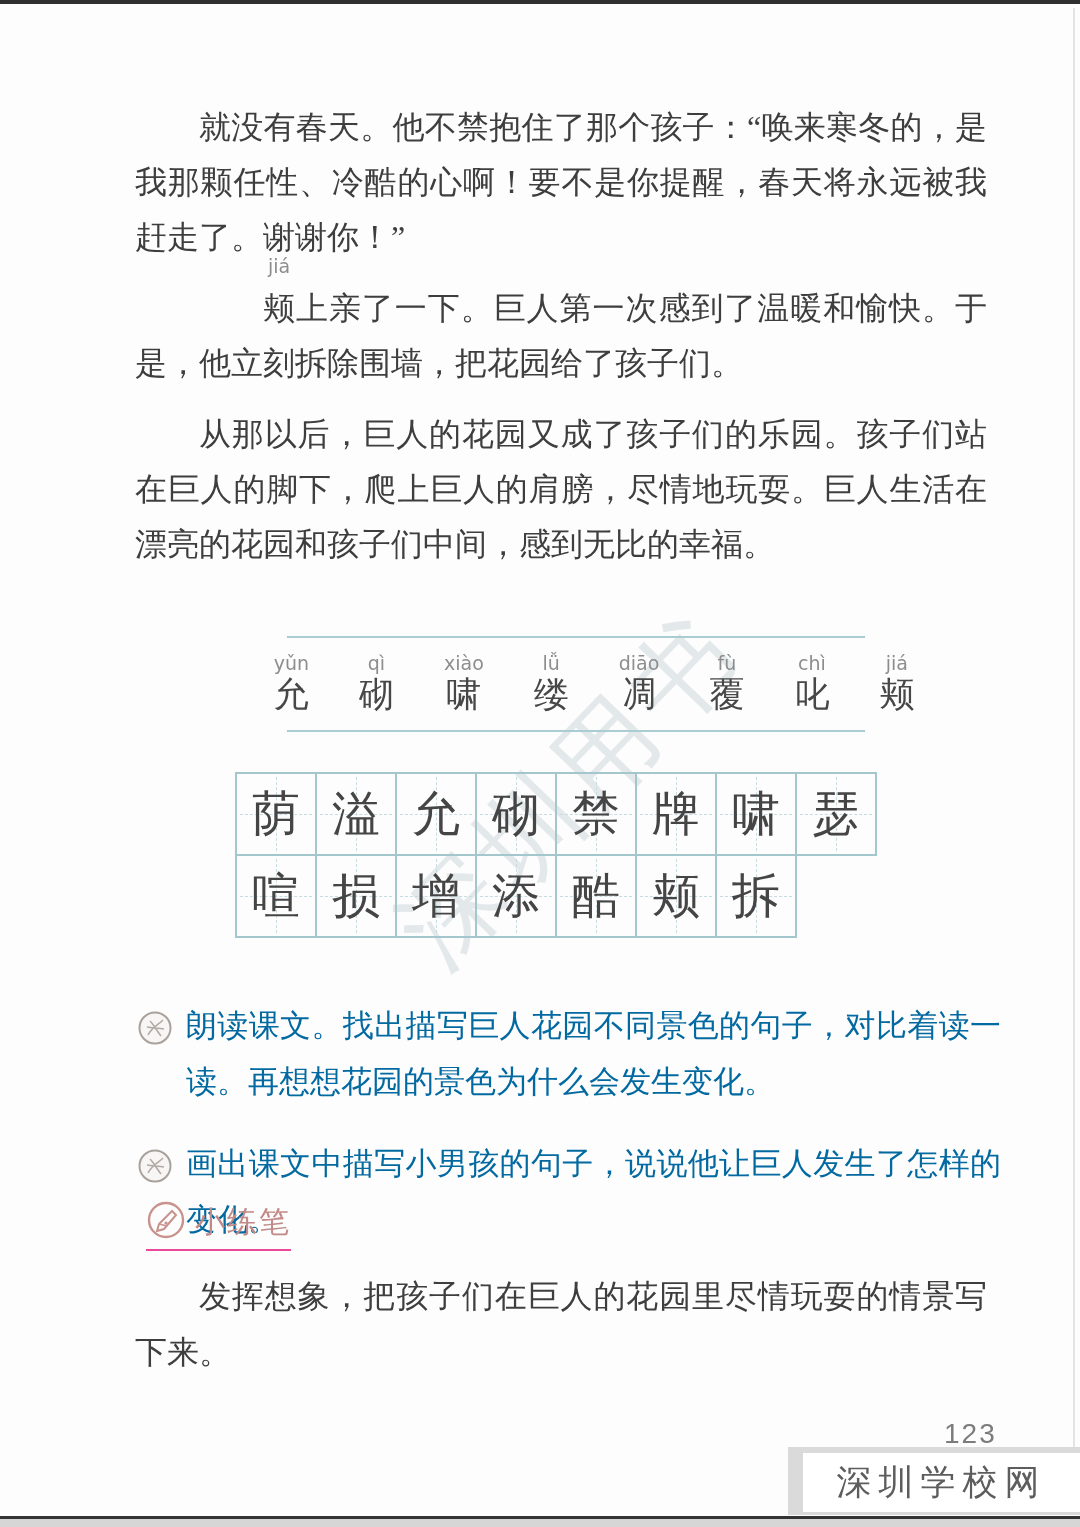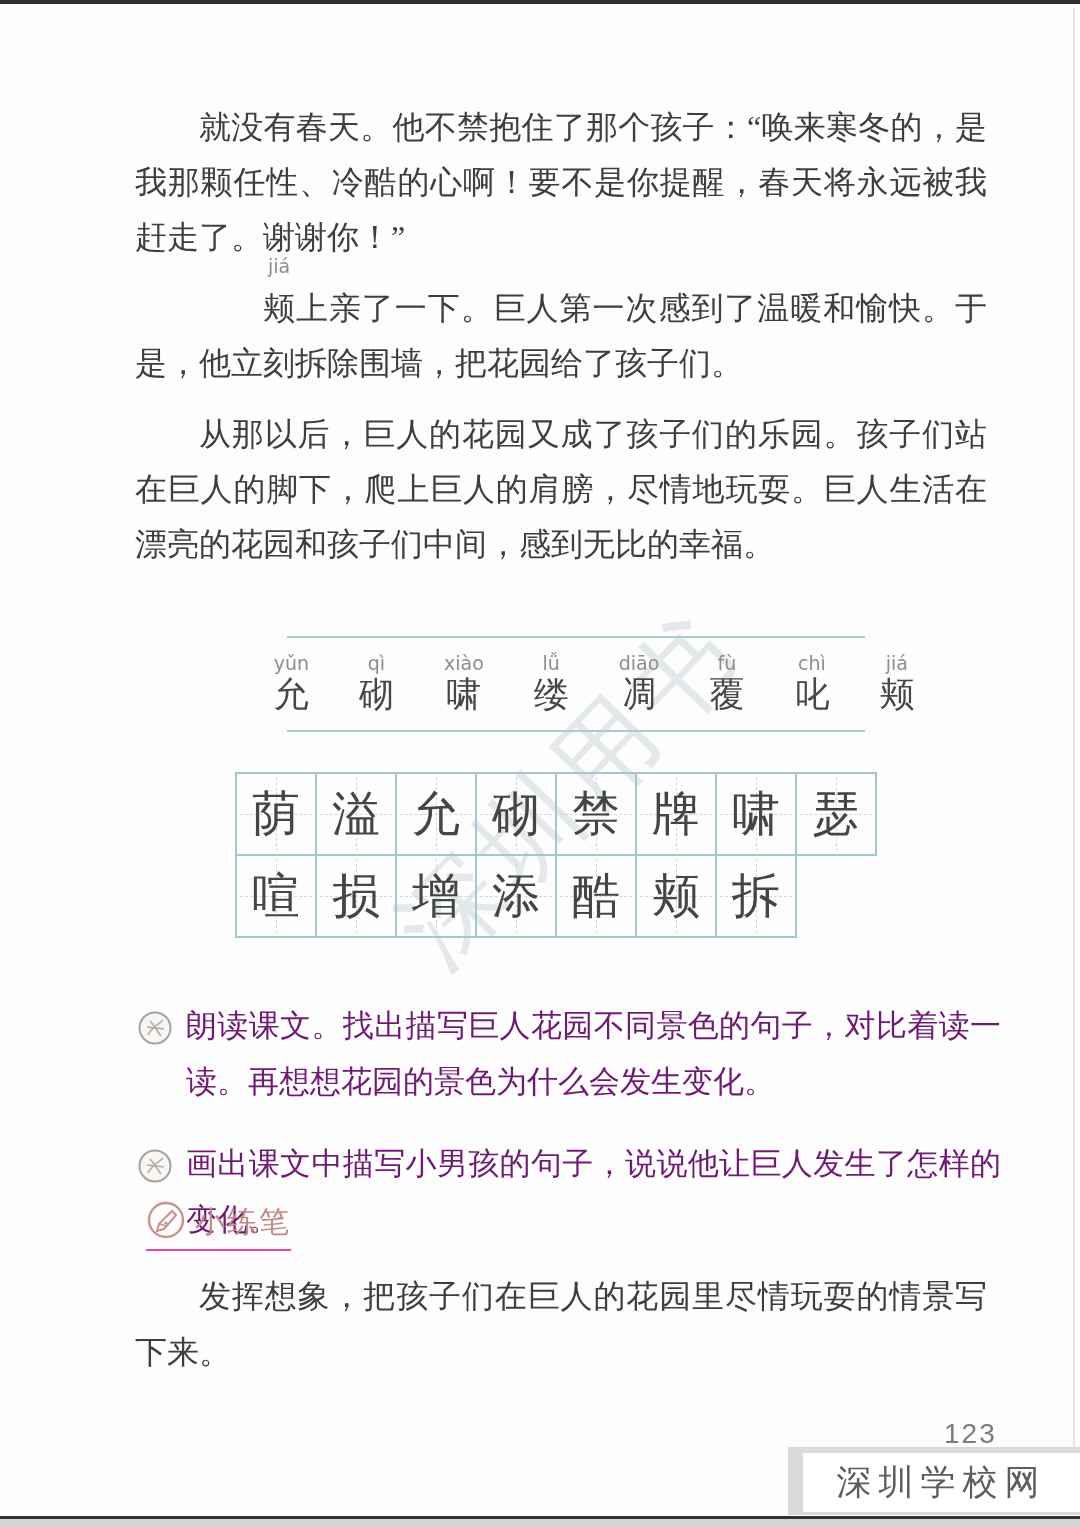--- a/index.html
+++ b/index.html
@@ -75,21 +75,21 @@
     position:relative;z-index:1;display:flex;width:100%;height:100%;
     align-items:center;justify-content:center;
     font-size:48px;color:#454545;
   }
 
   
   .exercises{position:absolute;top:998px;left:137px;width:866px;}
   .ex-item{display:flex;align-items:flex-start;gap:13px;margin-bottom:26px;}
   .ex-icon{flex:0 0 36px;margin-top:12px;}
   .ex-text{
-    font-size:31px;line-height:56px;text-align:justify;width:815px;color:#701a75;
+    font-size:31px;line-height:56px;text-align:justify;width:815px;color:#0369a1;
   }
 
   
   .practice-head{
     position:absolute;top:1200px;left:146px;
     display:flex;align-items:center;gap:9px;
     padding-bottom:5px;border-bottom:2px solid #ec4899;
   }
   .practice-label{
     font-size:30px;color:#c18a88;

